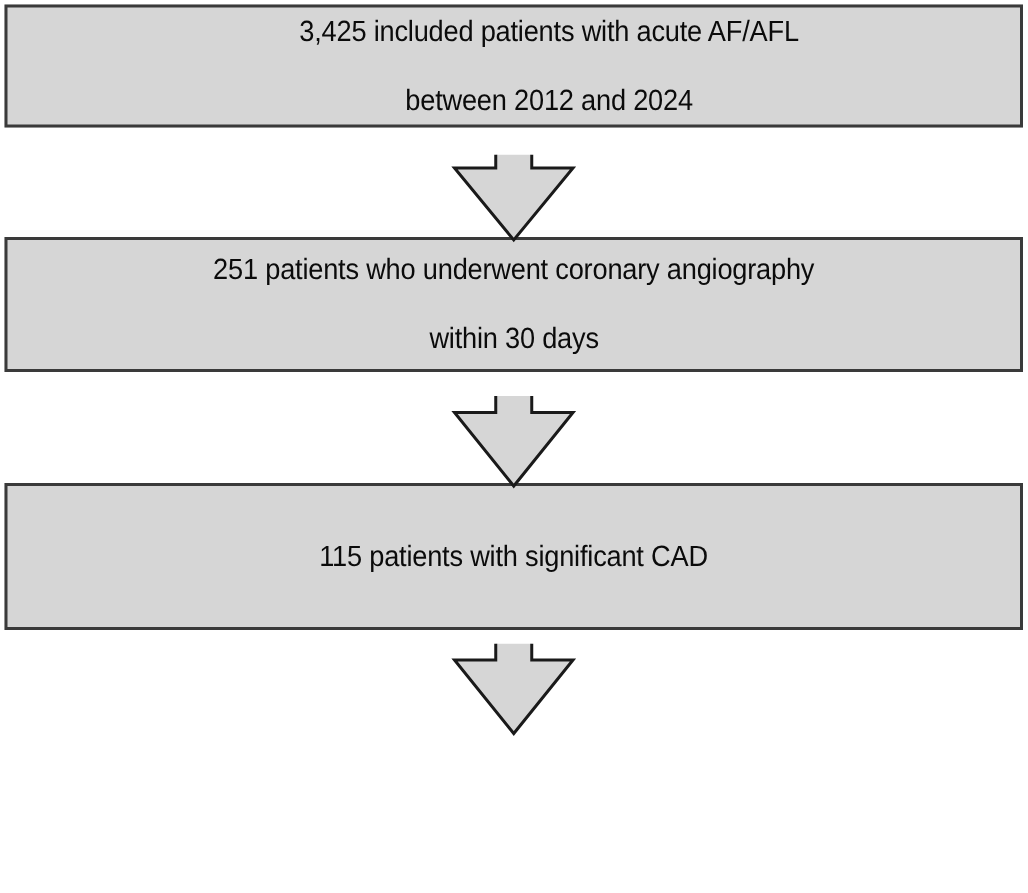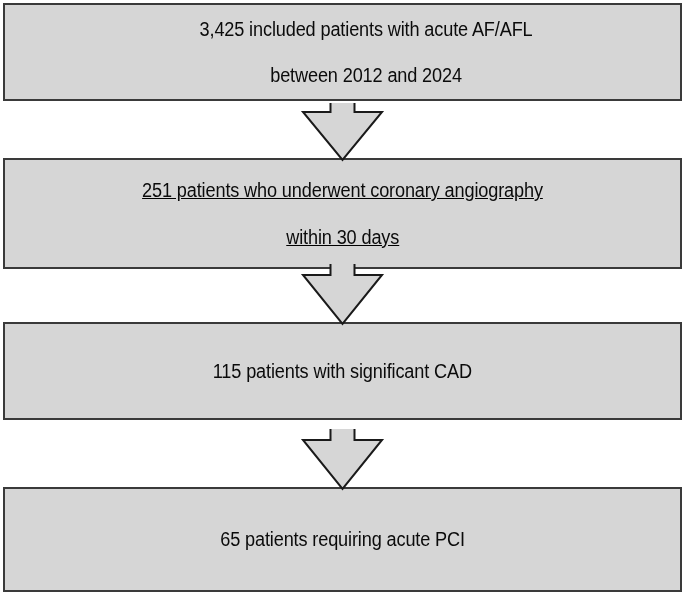--- a/index.html
+++ b/index.html
@@ -43,22 +43,22 @@
     text-align: center;
     white-space: nowrap;
     transform: scaleX(0.93);
   }
 
   .node-line + .node-line {
     margin-top: 26px;
   }
 
   
-  #box-1 { top: 3px;   height: 98px; padding-left: 48px; }
-  #box-2 { top: 158px; height: 111px; text-decoration: underline; }
+  #box-1 { top: 3px;   height: 82px; padding-left: 48px; }
+  #box-2 { top: 158px; height: 90px; }
   #box-3 { top: 322px; height: 98px; }
   #box-4 { top: 487px; height: 105px; }
 
   
   .arrow-connector {
     position: absolute;
     left: 296px;
     width: 93px;
     z-index: 3;
     pointer-events: none;
@@ -104,17 +104,14 @@
   <div class="node-box" id="box-3">
     <div class="node-line">115 patients with significant CAD</div>
   </div>
 
   <div class="arrow-connector" id="arrow-3">
     <svg viewBox="0 0 93 63" preserveAspectRatio="none">
       <path d="M 34.5 0 L 34.5 11 L 7 11 L 46.5 60 L 86 11 L 58.5 11 L 58.5 0" fill="#d6d6d6" stroke="#1a1a1a" stroke-width="2" stroke-linejoin="miter" stroke-miterlimit="10"></path>
     </svg>
   </div>
 
-  <div class="node-box" id="box-4">
-    <div class="node-line">65 patients requiring acute PCI</div>
-  </div>
 
 </div>
 
 </body></html>

